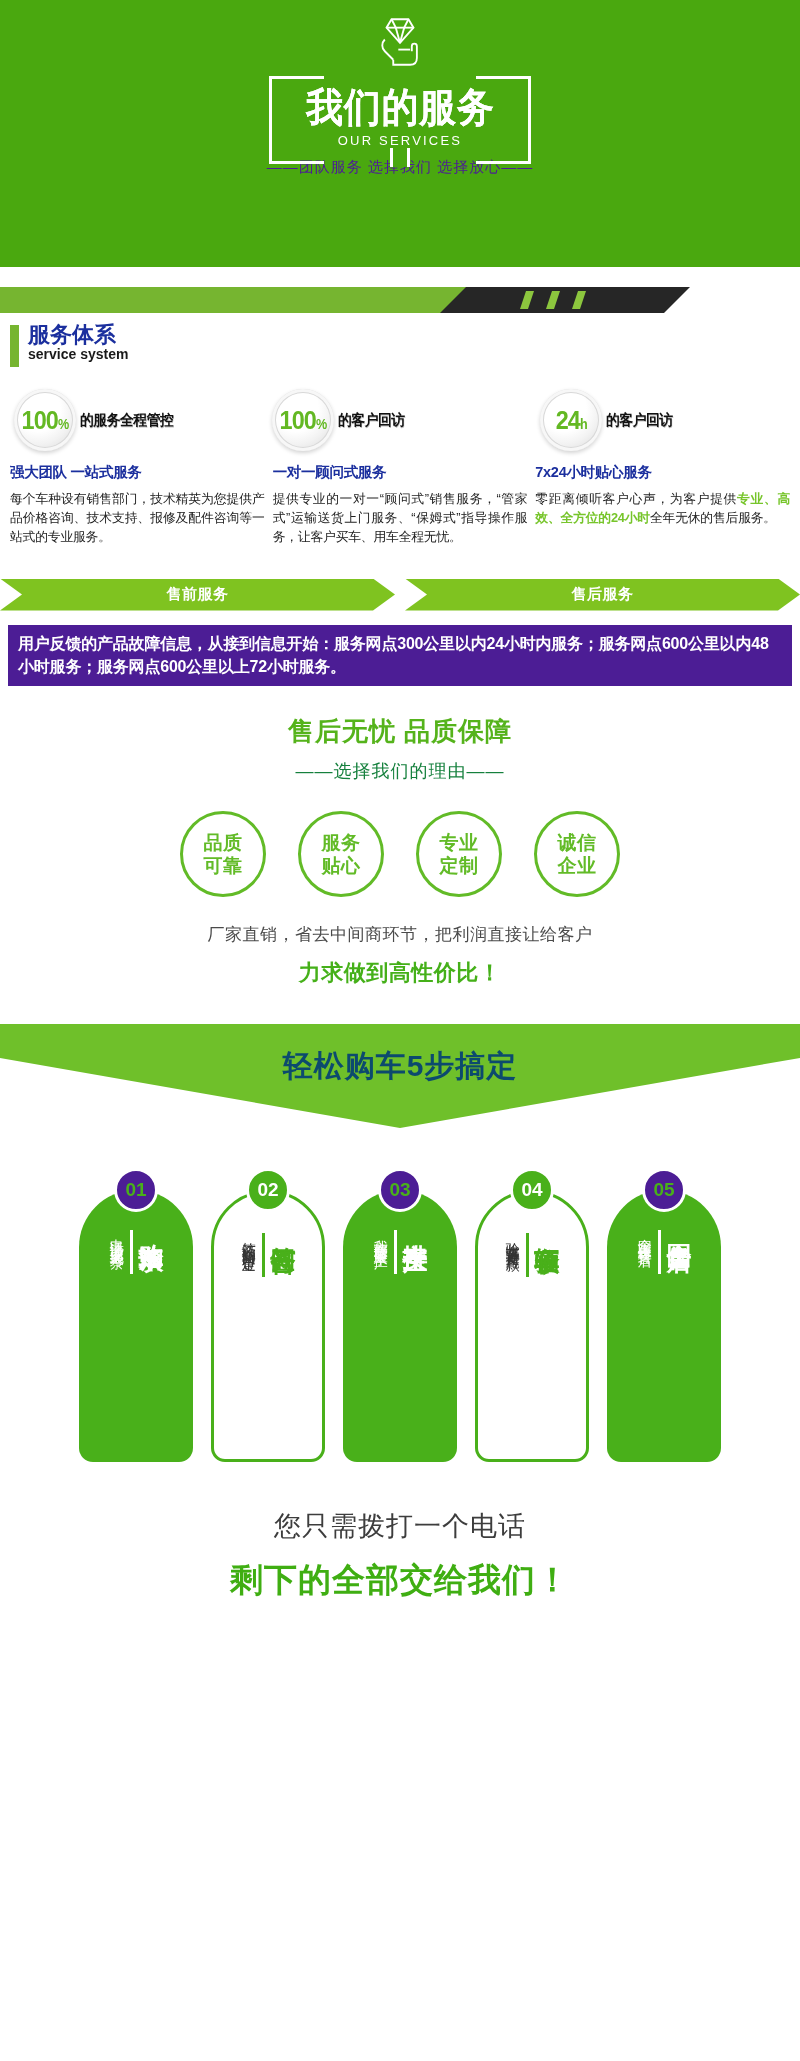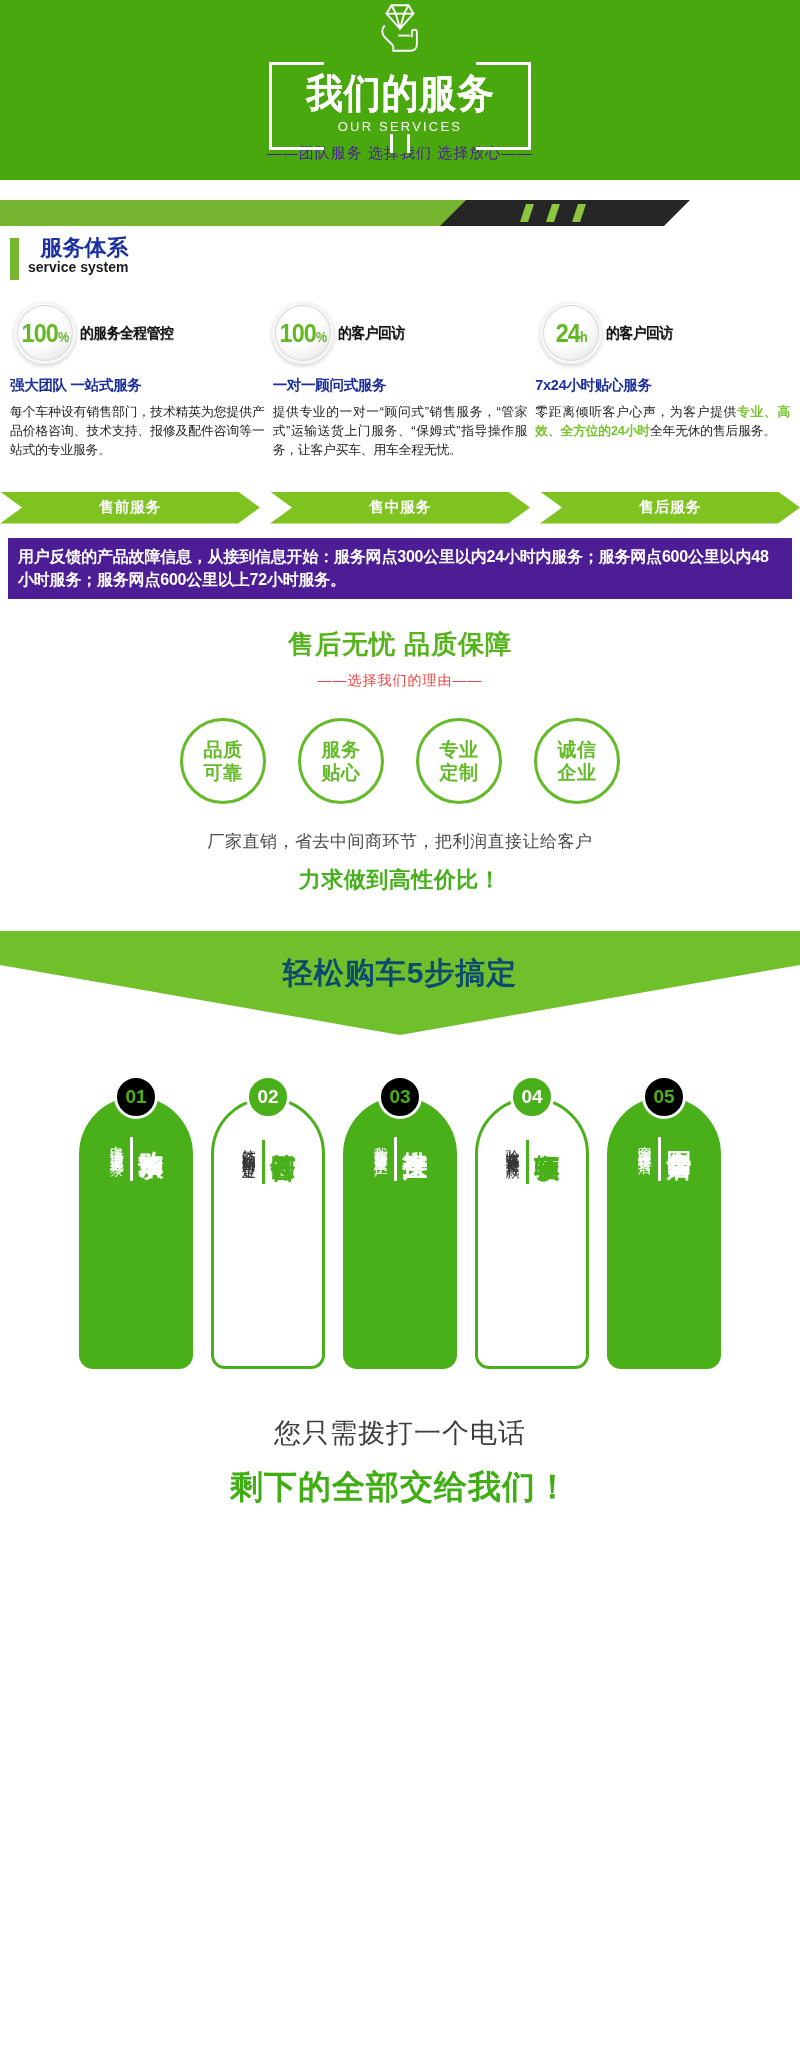--- a/index.html
+++ b/index.html
@@ -7,26 +7,27 @@
     width: 800px;
     background: #fff;
     font-family: "Liberation Sans", "DejaVu Sans", sans-serif;
     -webkit-font-smoothing: antialiased;
   }
   .page { width: 800px; position: relative; overflow: hidden; }
 
   
   .hero {
     background: #4aa80f;
-    height: 180px;
+    height: 267px;
     position: relative;
     display: flex;
     flex-direction: column;
     align-items: center;
     justify-content: flex-start;
+    padding-top: 14px;
   }
   .hero-icon { width: 54px; height: 56px; }
   .hero-frame {
     position: relative;
     margin-top: 6px;
     width: 262px;
     height: 82px;
     display: flex;
     flex-direction: column;
     align-items: center;
@@ -79,21 +80,21 @@
     clip-path: polygon(26px 0, 100% 0, calc(100% - 26px) 100%, 0 100%);
   }
   .band-stripe {
     position: absolute; top: 10px; height: 18px; width: 14px; background: #8cc63e;
     clip-path: polygon(6px 0, 100% 0, calc(100% - 6px) 100%, 0 100%);
   }
 
   
   .sec-head { display: flex; align-items: flex-start; padding-left: 10px; margin-top: -4px; }
   .sec-bar { width: 9px; height: 42px; background: #76b530; margin-right: 9px; margin-top: 2px; }
-  .sec-cn { color: #1b2f9e; font-size: 22px; font-weight: bold; line-height: 1.05; letter-spacing: 0; text-align: right; }
+  .sec-cn { color: #1b2f9e; font-size: 22px; font-weight: bold; line-height: 1.05; letter-spacing: 0; }
   .sec-en { color: #1a1a1a; font-size: 14px; font-weight: bold; line-height: 1.1; margin-top: 1px; }
 
   
   .badges { display: flex; margin-top: 22px; padding: 0 14px; }
   .badge-col { flex: 1; display: flex; align-items: center; }
   .badge-col:nth-child(2) { padding-left: 12px; }
   .badge-col:nth-child(3) { padding-left: 22px; }
   .circle {
     width: 62px; height: 62px; border-radius: 50%;
     background: radial-gradient(circle at 38% 32%, #ffffff 40%, #f2f2f2 62%, #dcdcdc 88%, #cfcfcf 100%);
@@ -133,21 +134,21 @@
   
   .notice {
     margin: 14px 8px 0 8px; background: #4c1d95; color: #fff;
     padding: 7px 10px 8px 10px; font-size: 16px; font-weight: bold;
     line-height: 1.45; letter-spacing: -0.2px;
   }
 
   
   .reasons { text-align: center; margin-top: 28px; }
   .reasons-title { color: #55b31b; font-size: 26px; font-weight: bold; letter-spacing: 1px; }
-  .reasons-sub { color: #ef4444; font-size: 14px; margin-top: 10px; letter-spacing: 1px; }
+  .reasons-sub { color: #15803d; font-size: 18px; margin-top: 10px; letter-spacing: 1px; }
 
   .ovals { display: flex; justify-content: center; gap: 32px; margin-top: 28px; }
   .oval {
     width: 86px; height: 86px; border-radius: 50%;
     border: 3px solid #62bb27; color: #62bb27;
     display: flex; flex-direction: column; align-items: center; justify-content: center;
     font-size: 19px; font-weight: bold; line-height: 1.22; letter-spacing: 0.5px;
   }
 
   .promo { text-align: center; margin-top: 26px; }
@@ -186,21 +187,21 @@
     height: 70px;
   }
   .step-desc {
     writing-mode: vertical-rl; text-orientation: upright;
     font-size: 14px; line-height: 1.25; letter-spacing: 2px;
     padding-top: 4px;
   }
 
   
   .step.filled .step-body { background: #49b01a; }
-  .step.filled .step-num { background: #000000; color: #49b01a; border: 3px solid #fff; }
+  .step.filled .step-num { background: #4c1d95; color: #49b01a; border: 3px solid #fff; }
   .step.filled .step-title { color: #fff; }
   .step.filled .step-desc { color: #fff; }
   .step.filled .divider { background: #fff; }
 
   
   .step.outline .step-body { background: #fff; border: 3px solid #49b01a; }
   .step.outline .step-num { background: #49b01a; color: #fff; border: 3px solid #fff; }
   .step.outline .step-title { color: #49b01a; }
   .step.outline .step-desc { color: #333; }
   .step.outline .divider { background: #49b01a; }
@@ -283,21 +284,20 @@
       <div class="col-body">提供专业的一对一“顾问式”销售服务，“管家式”运输送货上门服务、“保姆式”指导操作服务，让客户买车、用车全程无忧。</div>
     </div>
     <div class="col">
       <div class="col-title">7x24小时贴心服务</div>
       <div class="col-body"><span>零距离倾听客户心声，为客户提供</span><span class="hl">专业、高效、全方位的24小时</span><span>全年无休的售后服务。</span></div>
     </div>
   </div>
 
   <div class="arrows">
     <div class="arrow">售前服务</div>
-    <div class="arrow">售中服务</div>
     <div class="arrow">售后服务</div>
   </div>
 
   <div class="notice">用户反馈的产品故障信息，从接到信息开始：服务网点300公里以内24小时内服务；服务网点600公里以内48小时服务；服务网点600公里以上72小时服务。</div>
 
   <div class="reasons">
     <div class="reasons-title">售后无忧 品质保障</div>
     <div class="reasons-sub">——选择我们的理由——</div>
 
     <div class="ovals">

